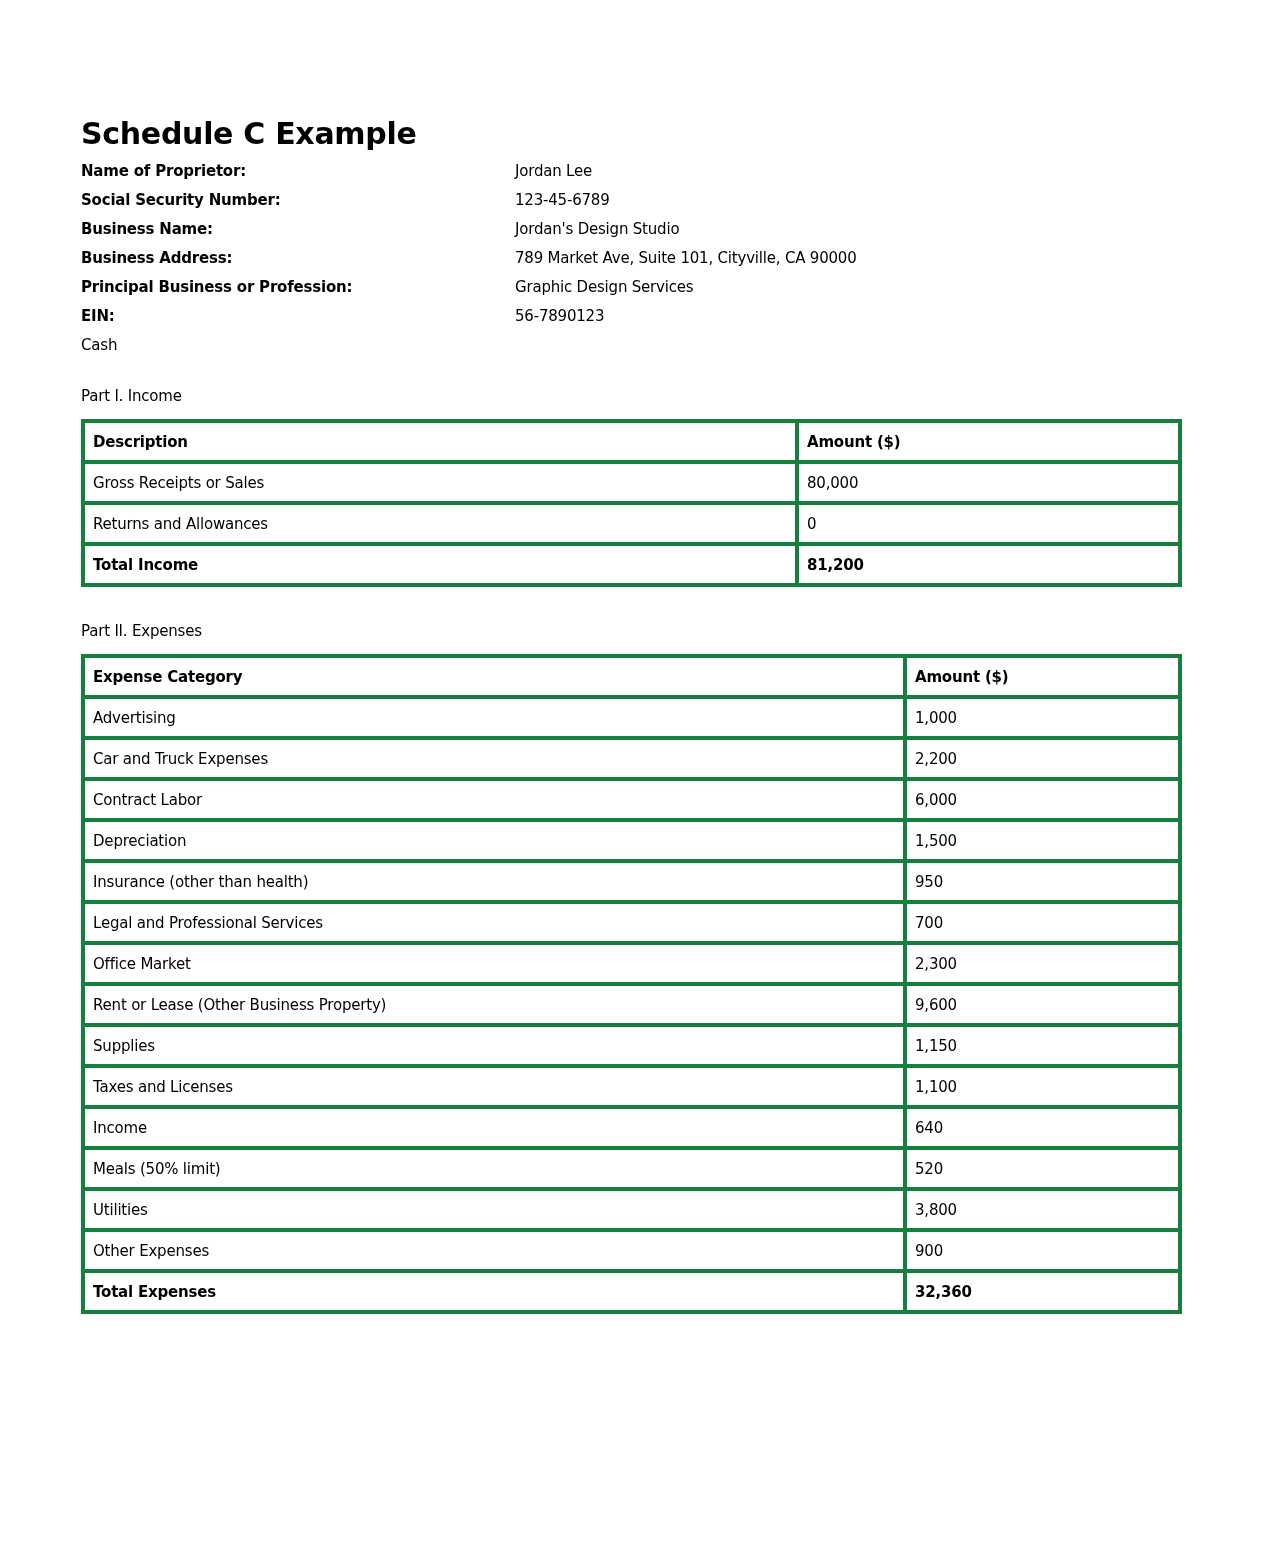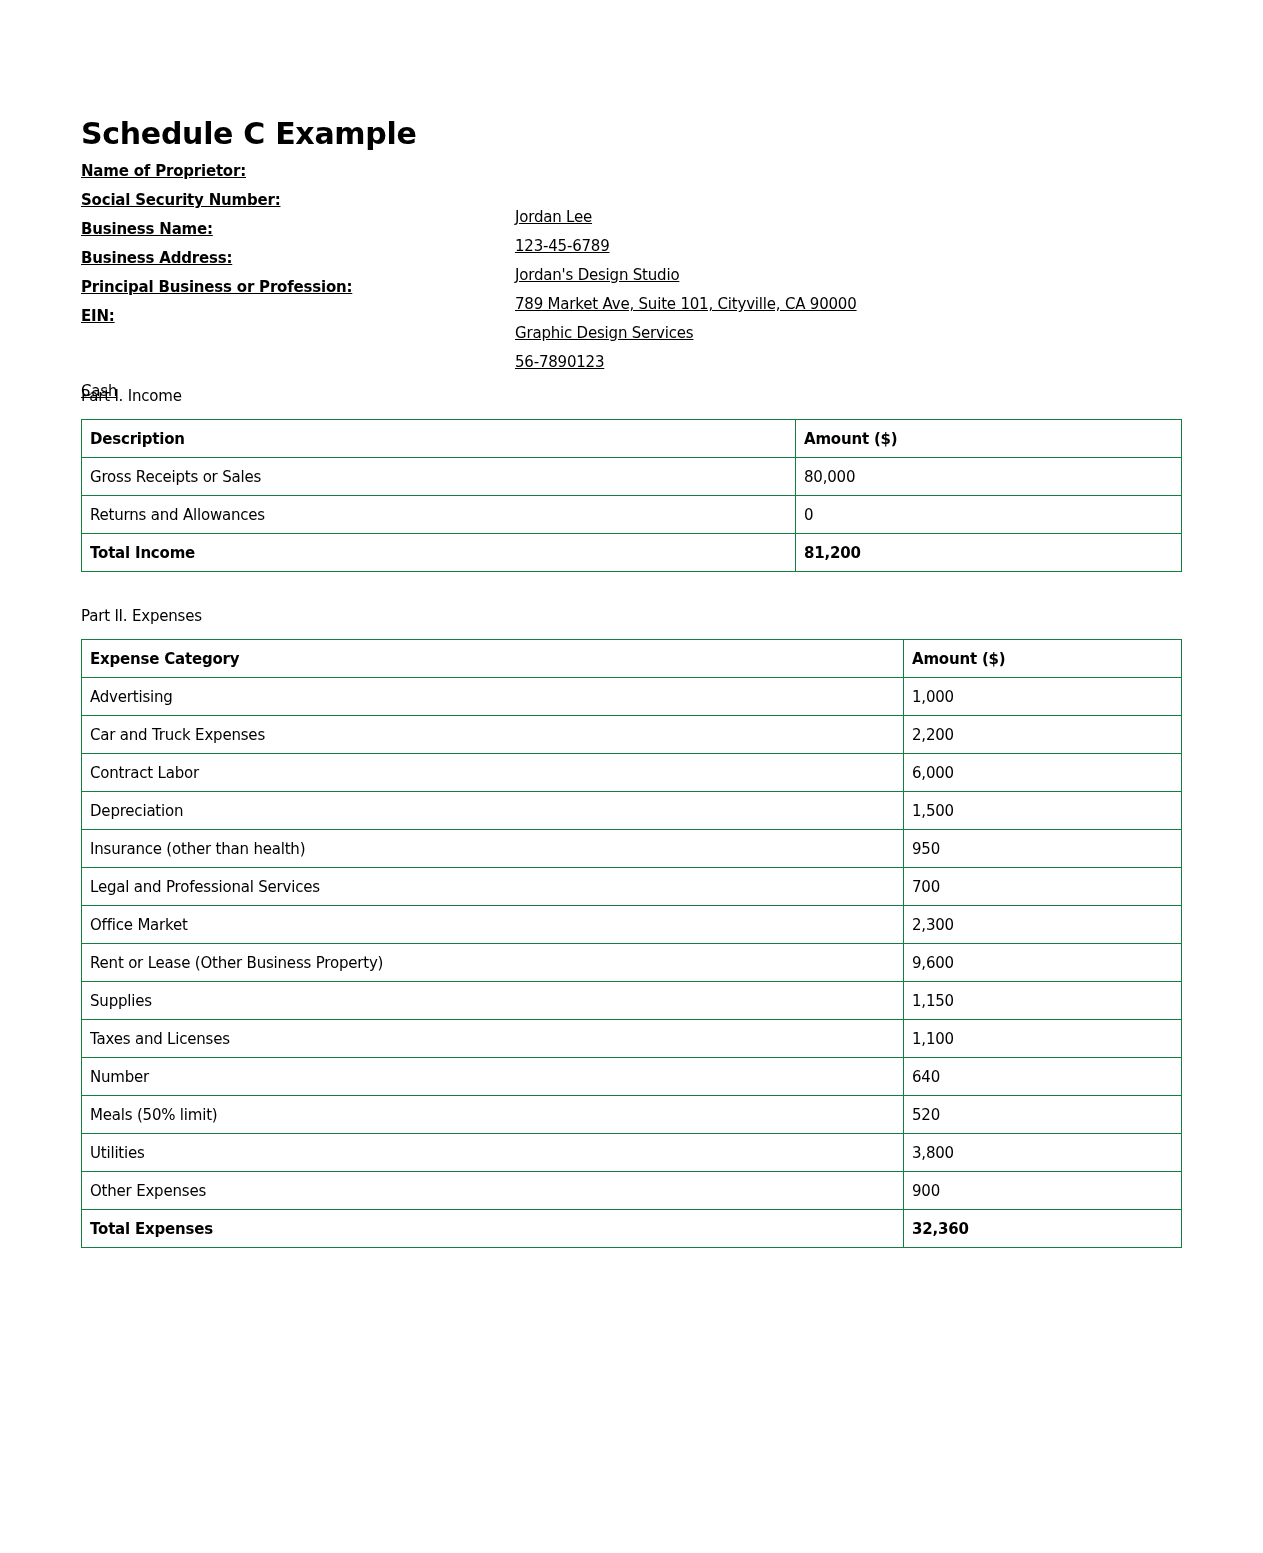--- a/index.html
+++ b/index.html
@@ -30,30 +30,28 @@
       letter-spacing: -0.3px;
     }
     .info {
       margin-top: 1px;
     }
     .info-row {
       display: flex;
       height: 29px;
       line-height: 29px;
       font-size: 15px;
-      text-decoration: underline;
     }
     .info-label {
       width: 434px;
       font-weight: bold;
       letter-spacing: -0.2px;
     }
     .info-value {
       letter-spacing: -0.2px;
-      margin-top: 46px;
     }
     h2 {
       font-family: "DejaVu Sans", sans-serif;
       font-size: 15px;
       font-weight: normal;
       margin: 0;
       height: 30px;
       line-height: 30px;
       letter-spacing: -0.2px;
     }
@@ -63,21 +61,21 @@
     .section-expenses {
       margin-top: 29px;
     }
     table {
       border-collapse: collapse;
       width: 1101px;
       margin-top: 8px;
       font-size: 15px;
     }
     td, th {
-      border: 1px solid #15803d;
+      border: 4px solid #15803d;
       height: 37px;
       padding: 0 8px;
       text-align: left;
       vertical-align: middle;
       letter-spacing: -0.2px;
     }
     th {
       font-weight: bold;
     }
     .total td {
@@ -196,21 +194,21 @@
       </tr>
       <tr>
         <td>Supplies</td>
         <td>1,150</td>
       </tr>
       <tr>
         <td>Taxes and Licenses</td>
         <td>1,100</td>
       </tr>
       <tr>
-        <td>Number</td>
+        <td>Income</td>
         <td>640</td>
       </tr>
       <tr>
         <td>Meals (50% limit)</td>
         <td>520</td>
       </tr>
       <tr>
         <td>Utilities</td>
         <td>3,800</td>
       </tr>

